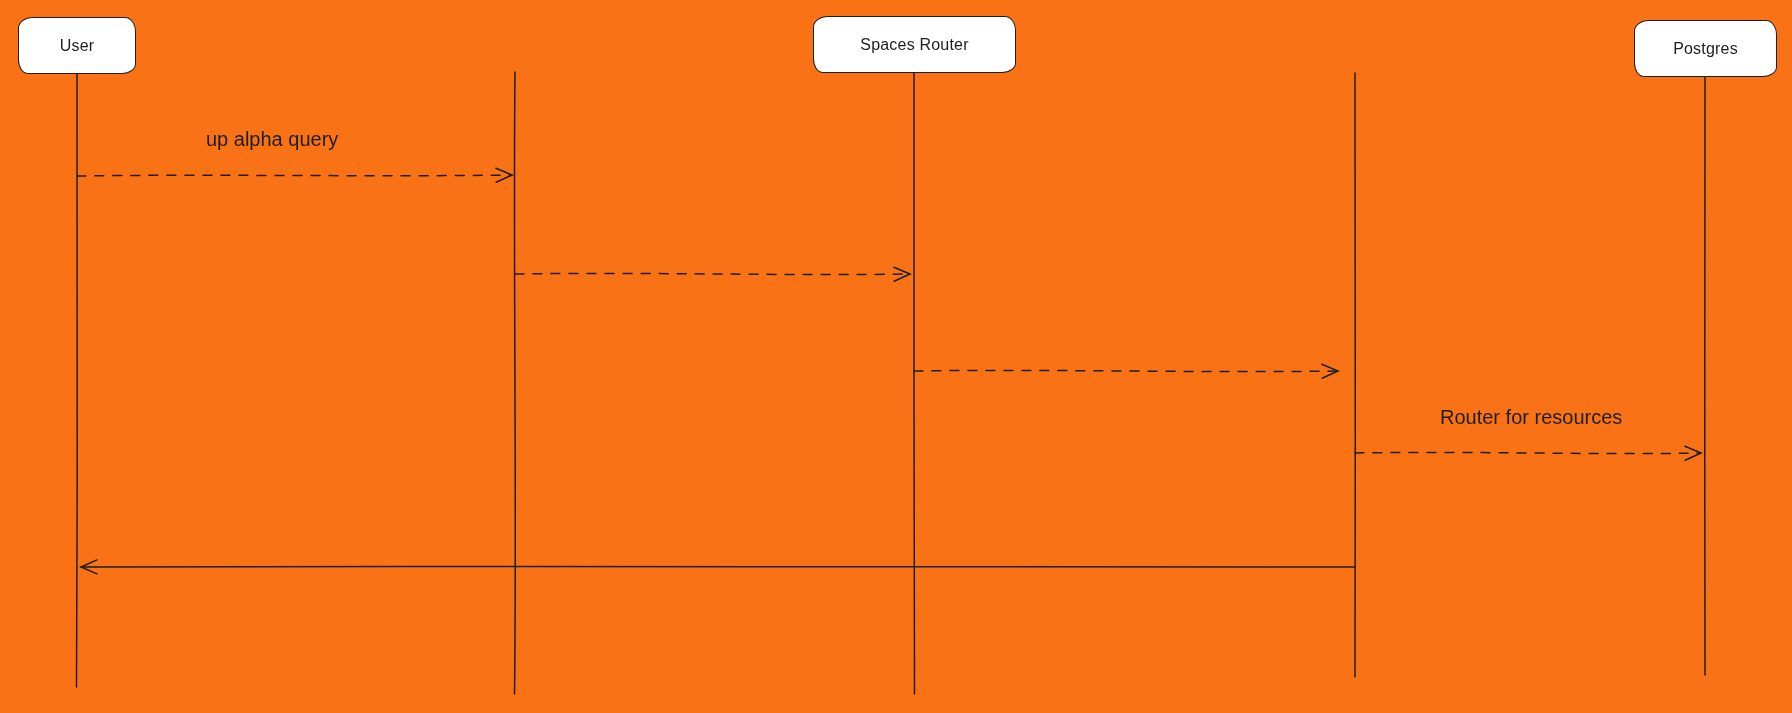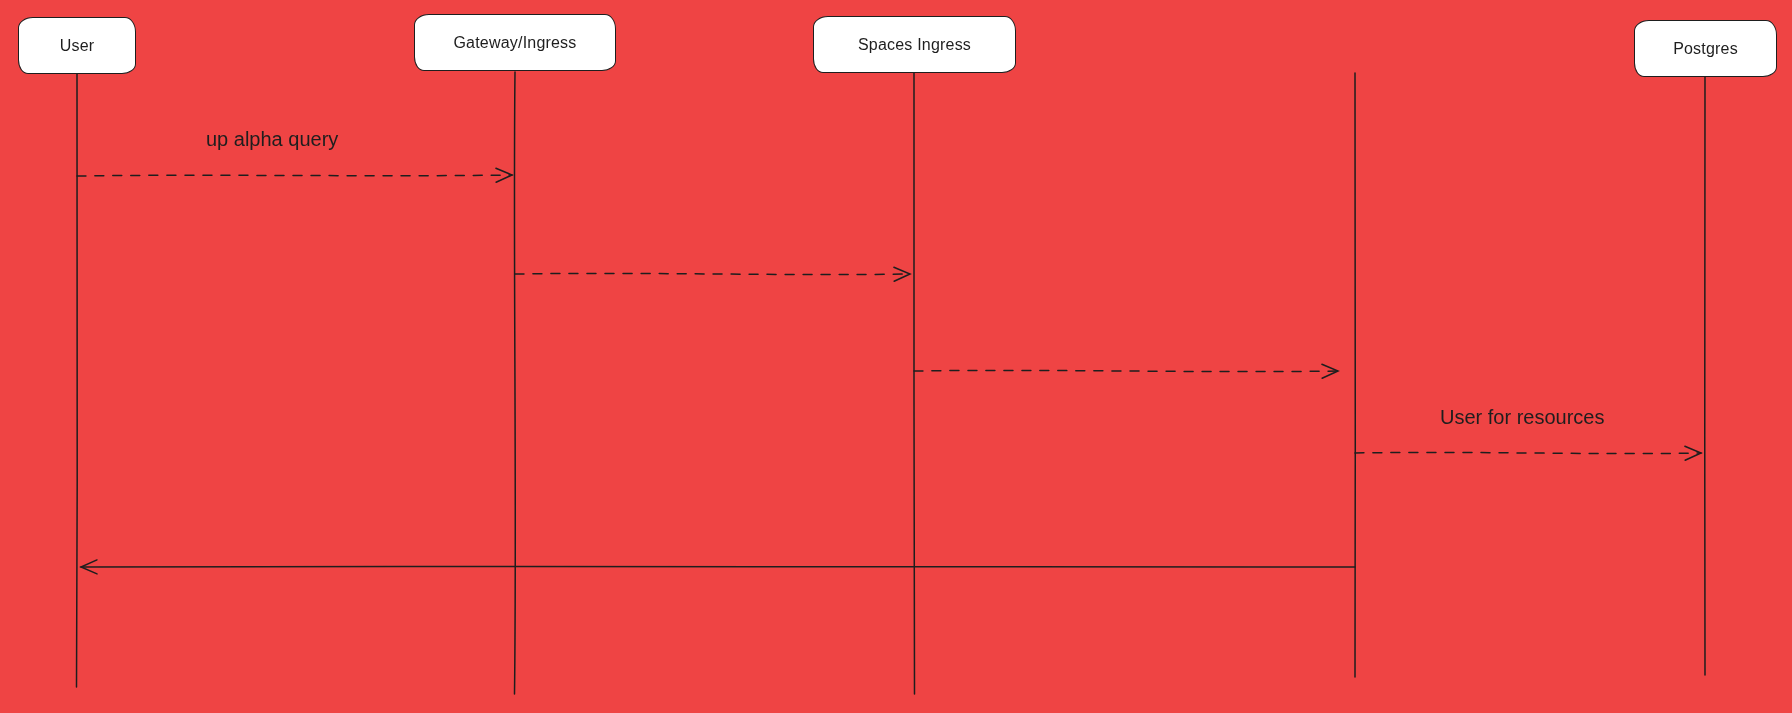--- a/index.html
+++ b/index.html
@@ -8,21 +8,21 @@
     background: #ffffff;
   }
   body {
     font-family: "Liberation Sans", sans-serif;
     color: #1e1e1e;
   }
   .canvas {
     position: relative;
     width: 1792px;
     height: 713px;
-    background: #ef4444;
+    background: #f97316;
     overflow: hidden;
   }
   .wires {
     position: absolute;
     left: 0;
     top: 0;
   }
   .lifeline {
     fill: none;
     stroke: #1e1e1e;
@@ -79,26 +79,23 @@
     <path class="msg dashed" d="M77 176 C220 174, 370 177, 512 175" marker-end="url(#ah)"></path>
     <path class="msg dashed" d="M515 274 C650 272, 790 276, 910 274" marker-end="url(#ah)"></path>
     <path class="msg dashed" d="M914 371 C1050 369, 1200 373, 1338 371" marker-end="url(#ah)"></path>
     <path class="msg dashed" d="M1355 453 C1470 451, 1590 455, 1701 453" marker-end="url(#ah)"></path>
     <path class="msg" d="M1355 567 C900 569, 500 565, 81 567" marker-end="url(#ah)"></path>
   </svg>
 
   <div class="actor" style="left:18px; top:17px; width:118px;">
     <span>User</span>
   </div>
-  <div class="actor" style="left:414px; top:14px; width:202px;">
-    <span>Gateway/Ingress</span>
-  </div>
   <div class="actor" style="left:813px; top:16px; width:203px;">
-    <span>Spaces Ingress</span>
+    <span>Spaces Router</span>
   </div>
   <div class="actor" style="left:1634px; top:20px; width:143px;">
     <span>Postgres</span>
   </div>
 
   <div class="msg-label" style="left:206px; top:128px;">up alpha query</div>
-  <div class="msg-label" style="left:1440px; top:406px;">User for resources</div>
+  <div class="msg-label" style="left:1440px; top:406px;">Router for resources</div>
 
 </div>
 
 </body></html>

